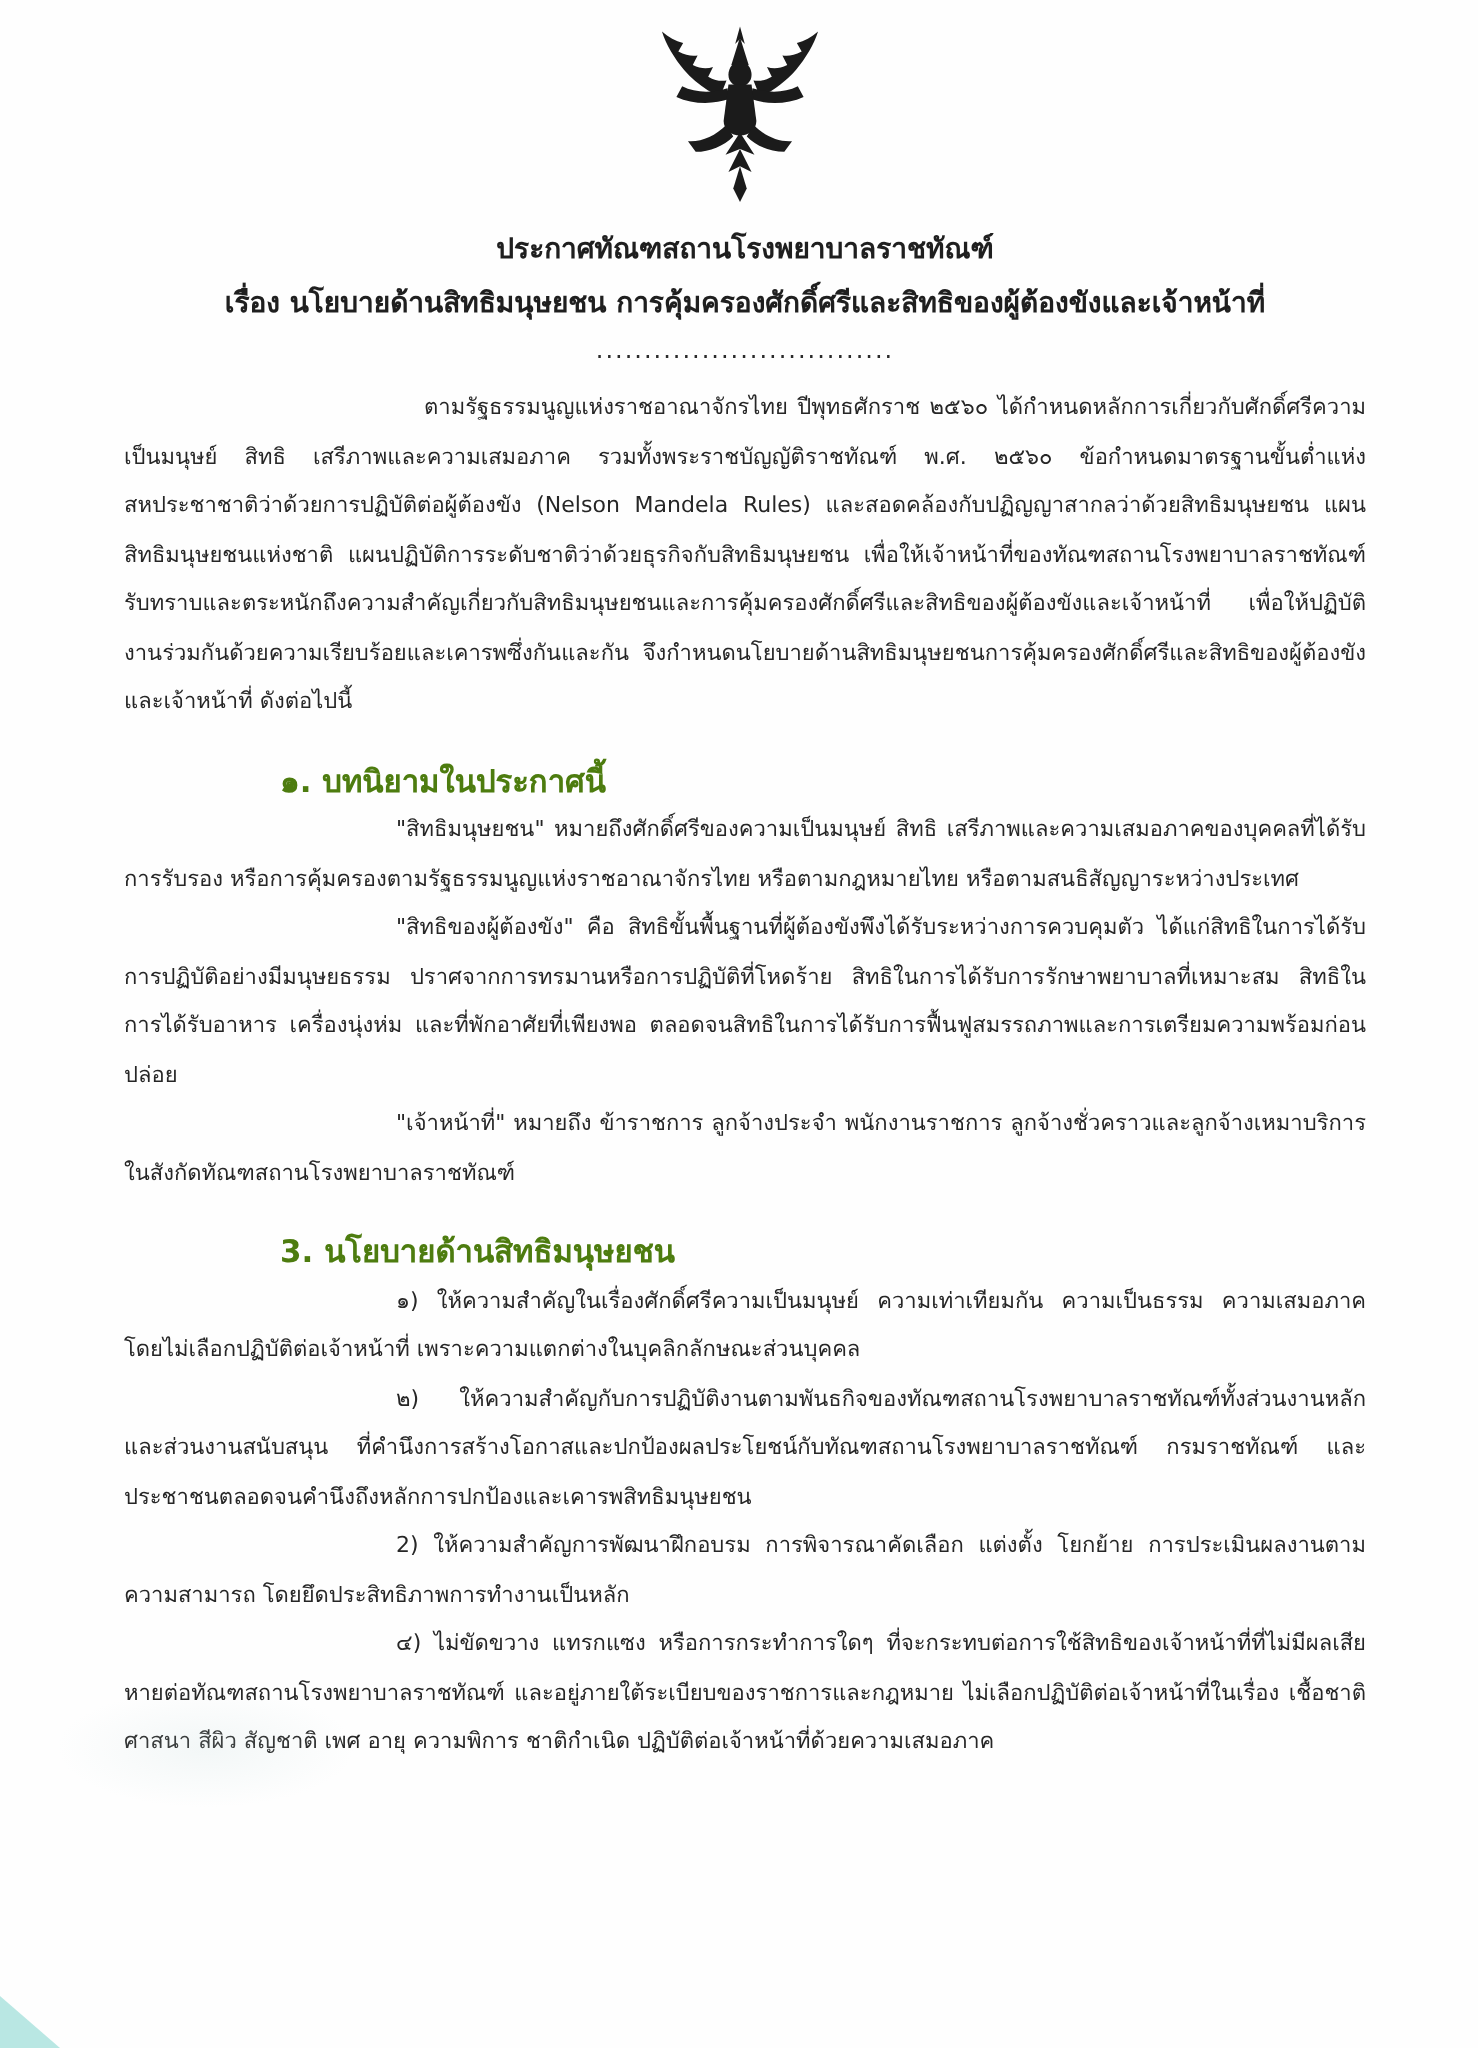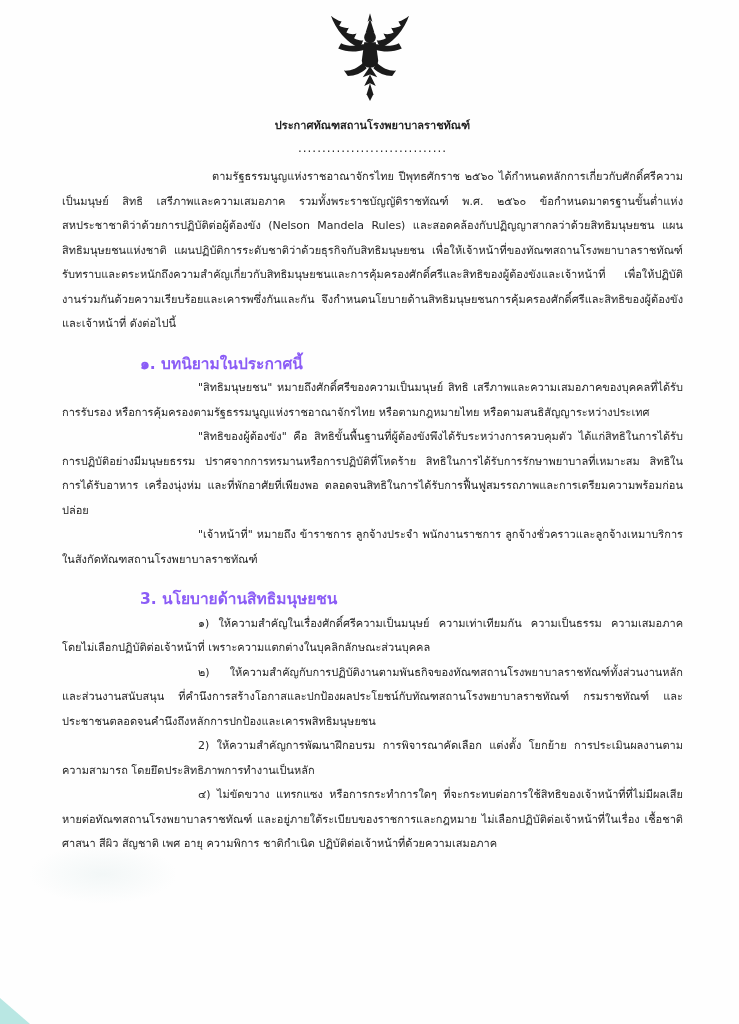--- a/index.html
+++ b/index.html
@@ -19,21 +19,21 @@
     box-sizing:border-box;
   }
   .emblem-wrap {
     width:110px; height:100px;
     margin:10px auto 2px auto;
     display:flex; align-items:center; justify-content:center;
   }
   .title, .subject {
     text-align:center;
     font-weight:bold;
-    font-size:11px;
+    font-size:14px;
     line-height:27px;
     margin:0;
     color:#1f1f1f;
   }
   .dots {
     text-align:center;
     font-size:12px;
     letter-spacing:1px;
     color:#2a2a2a;
     margin:2px 0 10px 0;
@@ -46,21 +46,21 @@
     text-justify:inter-cluster;
   }
   p.intro   { text-indent:150px; margin-top:8px; }
   p.defpar  { text-indent:136px; }
   p.itempar { text-indent:136px; }
   h3.section-heading {
     font-size:15.5px;
     line-height:24.5px;
     font-weight:bold;
     margin:15px 0 0 78px;
-    color:#8b5cf6;
+    color:#4d7c0f;
   }
   
   .corner-accent {
     position:absolute;
     left:0; bottom:0;
     width:0; height:0;
     border-bottom:26px solid rgba(102,205,196,0.45);
     border-right:30px solid transparent;
   }
   
@@ -93,20 +93,21 @@
         <path d="M110 112 L95 135 L110 129 L125 135 Z"></path>
         <path d="M110 129 L98 153 L110 147 L122 153 Z"></path>
         <path d="M110 147 L103 170 L110 184 L117 170 Z"></path>
       </g>
     </svg>
   </div>
 
   <div class="content">
 
     <h1 class="title">ประกาศทัณฑสถานโรงพยาบาลราชทัณฑ์</h1>
+    <h2 class="subject">เรื่อง นโยบายด้านสิทธิมนุษยชน การคุ้มครองศักดิ์ศรีและสิทธิของผู้ต้องขังและเจ้าหน้าที่</h2>
     <div class="dots">...............................</div>
 
     <p class="body-par intro">ตามรัฐธรรมนูญแห่งราชอาณาจักรไทย ปีพุทธศักราช ๒๕๖๐ ได้กำหนดหลักการเกี่ยวกับศักดิ์ศรีความเป็นมนุษย์ สิทธิ เสรีภาพและความเสมอภาค รวมทั้งพระราชบัญญัติราชทัณฑ์ พ.ศ. ๒๕๖๐ ข้อกำหนดมาตรฐานขั้นต่ำแห่งสหประชาชาติว่าด้วยการปฏิบัติต่อผู้ต้องขัง (Nelson Mandela Rules) และสอดคล้องกับปฏิญญาสากลว่าด้วยสิทธิมนุษยชน แผนสิทธิมนุษยชนแห่งชาติ แผนปฏิบัติการระดับชาติว่าด้วยธุรกิจกับสิทธิมนุษยชน เพื่อให้เจ้าหน้าที่ของทัณฑสถานโรงพยาบาลราชทัณฑ์รับทราบและตระหนักถึงความสำคัญเกี่ยวกับสิทธิมนุษยชนและการคุ้มครองศักดิ์ศรีและสิทธิของผู้ต้องขังและเจ้าหน้าที่ เพื่อให้ปฏิบัติงานร่วมกันด้วยความเรียบร้อยและเคารพซึ่งกันและกัน จึงกำหนดนโยบายด้านสิทธิมนุษยชนการคุ้มครองศักดิ์ศรีและสิทธิของผู้ต้องขังและเจ้าหน้าที่ ดังต่อไปนี้</p>
 
     <h3 class="section-heading">๑. บทนิยามในประกาศนี้</h3>
     <p class="body-par defpar">"สิทธิมนุษยชน" หมายถึงศักดิ์ศรีของความเป็นมนุษย์ สิทธิ เสรีภาพและความเสมอภาคของบุคคลที่ได้รับการรับรอง หรือการคุ้มครองตามรัฐธรรมนูญแห่งราชอาณาจักรไทย หรือตามกฎหมายไทย หรือตามสนธิสัญญาระหว่างประเทศ</p>
     <p class="body-par defpar">"สิทธิของผู้ต้องขัง" คือ สิทธิขั้นพื้นฐานที่ผู้ต้องขังพึงได้รับระหว่างการควบคุมตัว ได้แก่สิทธิในการได้รับการปฏิบัติอย่างมีมนุษยธรรม ปราศจากการทรมานหรือการปฏิบัติที่โหดร้าย สิทธิในการได้รับการรักษาพยาบาลที่เหมาะสม สิทธิในการได้รับอาหาร เครื่องนุ่งห่ม และที่พักอาศัยที่เพียงพอ ตลอดจนสิทธิในการได้รับการฟื้นฟูสมรรถภาพและการเตรียมความพร้อมก่อนปล่อย</p>
     <p class="body-par defpar">"เจ้าหน้าที่"  หมายถึง ข้าราชการ ลูกจ้างประจำ พนักงานราชการ ลูกจ้างชั่วคราวและลูกจ้างเหมาบริการในสังกัดทัณฑสถานโรงพยาบาลราชทัณฑ์</p>
 
     <h3 class="section-heading">3. นโยบายด้านสิทธิมนุษยชน</h3>

